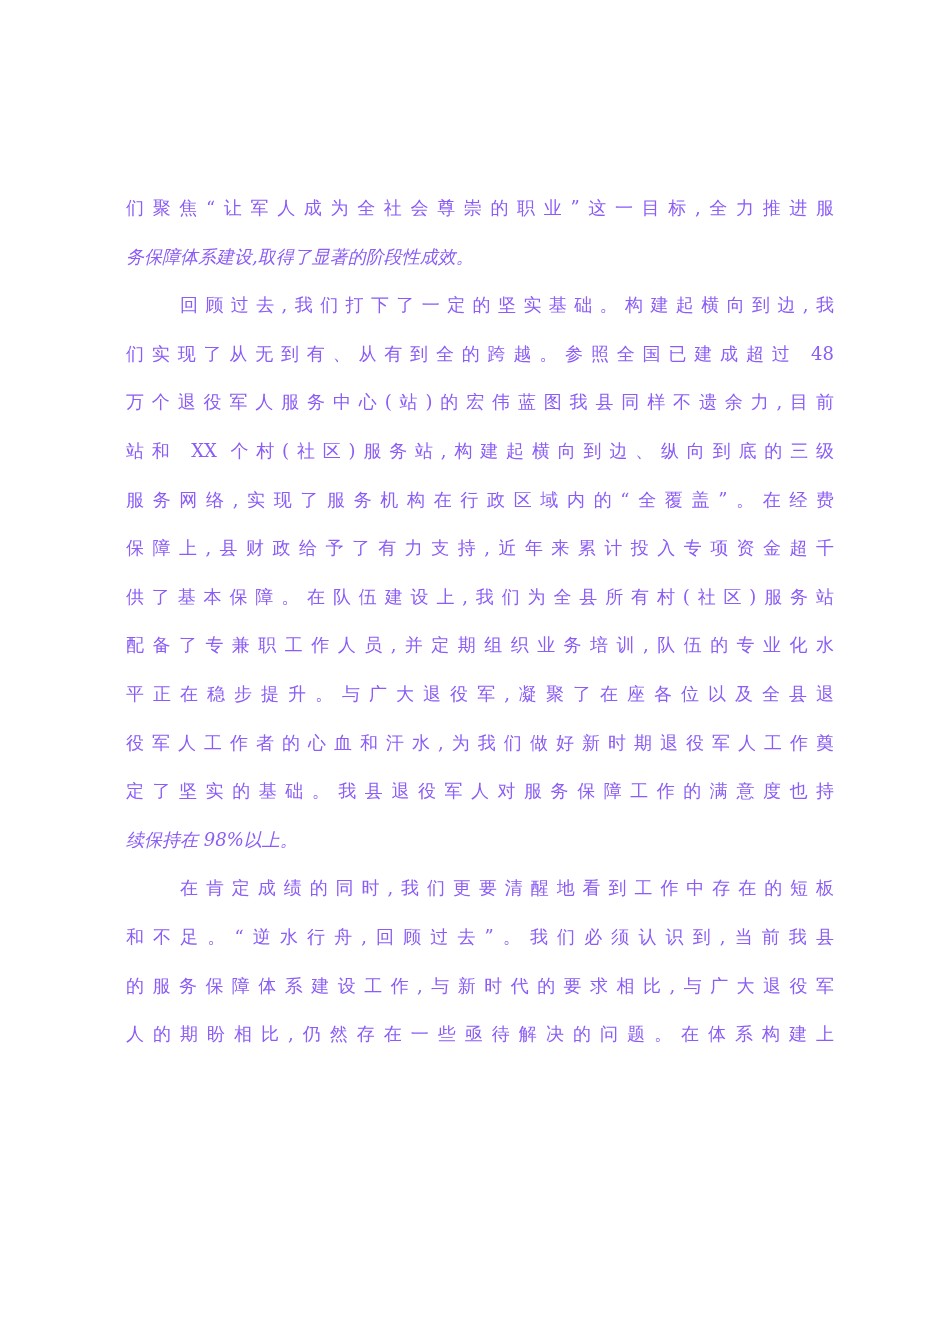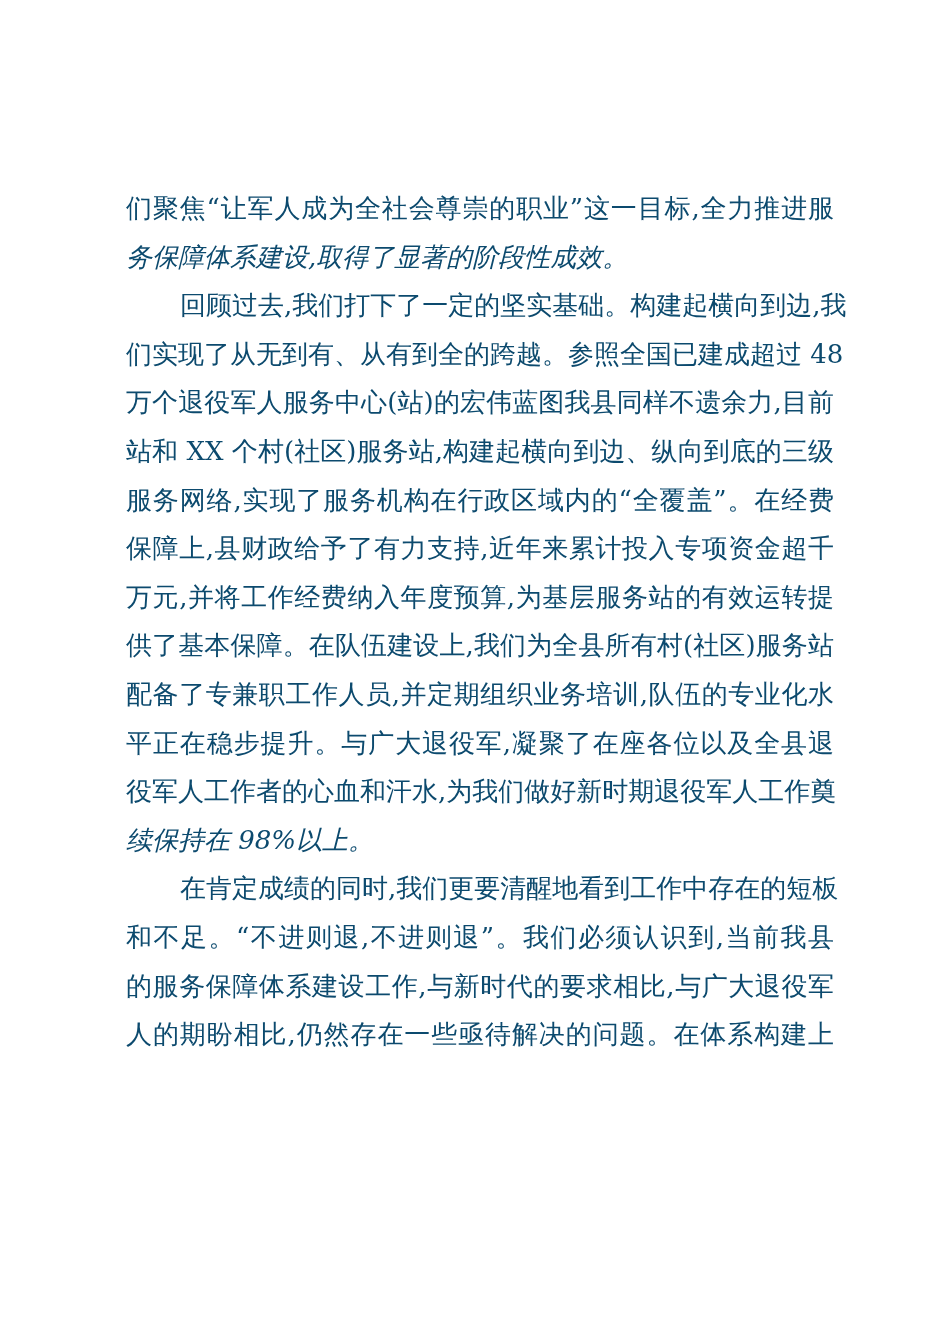--- a/index.html
+++ b/index.html
@@ -20,22 +20,22 @@
       width: 950px;
       height: 1344px;
       background: #ffffff;
     }
     .text-block {
       position: absolute;
       left: 126px;
       top: 184px;
       width: 708px;
       font-family: "DejaVu Serif", "Liberation Serif", serif;
-      color: #0c4a6e;
-      font-size: 26px;
+      color: #8b5cf6;
+      font-size: 18px;
       font-weight: normal;
       -webkit-font-smoothing: antialiased;
     }
     .line {
       display: block;
       height: 48.6px;
       line-height: 48.6px;
       white-space: nowrap;
       text-align: justify;
       text-align-last: justify;
@@ -60,29 +60,29 @@
       <span class="line last">务保障体系建设,取得了显著的阶段性成效。</span>
     </div>
 
     <div>
       <span class="line indent">回顾过去,我们打下了一定的坚实基础。构建起横向到边,我</span>
       <span class="line">们实现了从无到有、从有到全的跨越。参照全国已建成超过 48</span>
       <span class="line">万个退役军人服务中心(站)的宏伟蓝图我县同样不遗余力,目前</span>
       <span class="line">站和 XX 个村(社区)服务站,构建起横向到边、纵向到底的三级</span>
       <span class="line">服务网络,实现了服务机构在行政区域内的“全覆盖”。在经费</span>
       <span class="line">保障上,县财政给予了有力支持,近年来累计投入专项资金超千</span>
-      <span class="line">万元,并将工作经费纳入年度预算,为基层服务站的有效运转提</span>
       <span class="line">供了基本保障。在队伍建设上,我们为全县所有村(社区)服务站</span>
       <span class="line">配备了专兼职工作人员,并定期组织业务培训,队伍的专业化水</span>
       <span class="line">平正在稳步提升。与广大退役军,凝聚了在座各位以及全县退</span>
       <span class="line">役军人工作者的心血和汗水,为我们做好新时期退役军人工作奠</span>
+      <span class="line">定了坚实的基础。我县退役军人对服务保障工作的满意度也持</span>
       <span class="line last">续保持在 98%以上。</span>
     </div>
 
     <div>
       <span class="line indent">在肯定成绩的同时,我们更要清醒地看到工作中存在的短板</span>
-      <span class="line">和不足。“不进则退,不进则退”。我们必须认识到,当前我县</span>
+      <span class="line">和不足。“逆水行舟,回顾过去”。我们必须认识到,当前我县</span>
       <span class="line">的服务保障体系建设工作,与新时代的要求相比,与广大退役军</span>
       <span class="line">人的期盼相比,仍然存在一些亟待解决的问题。在体系构建上</span>
     </div>
 
   </div>
 </div>
 
 </body></html>

